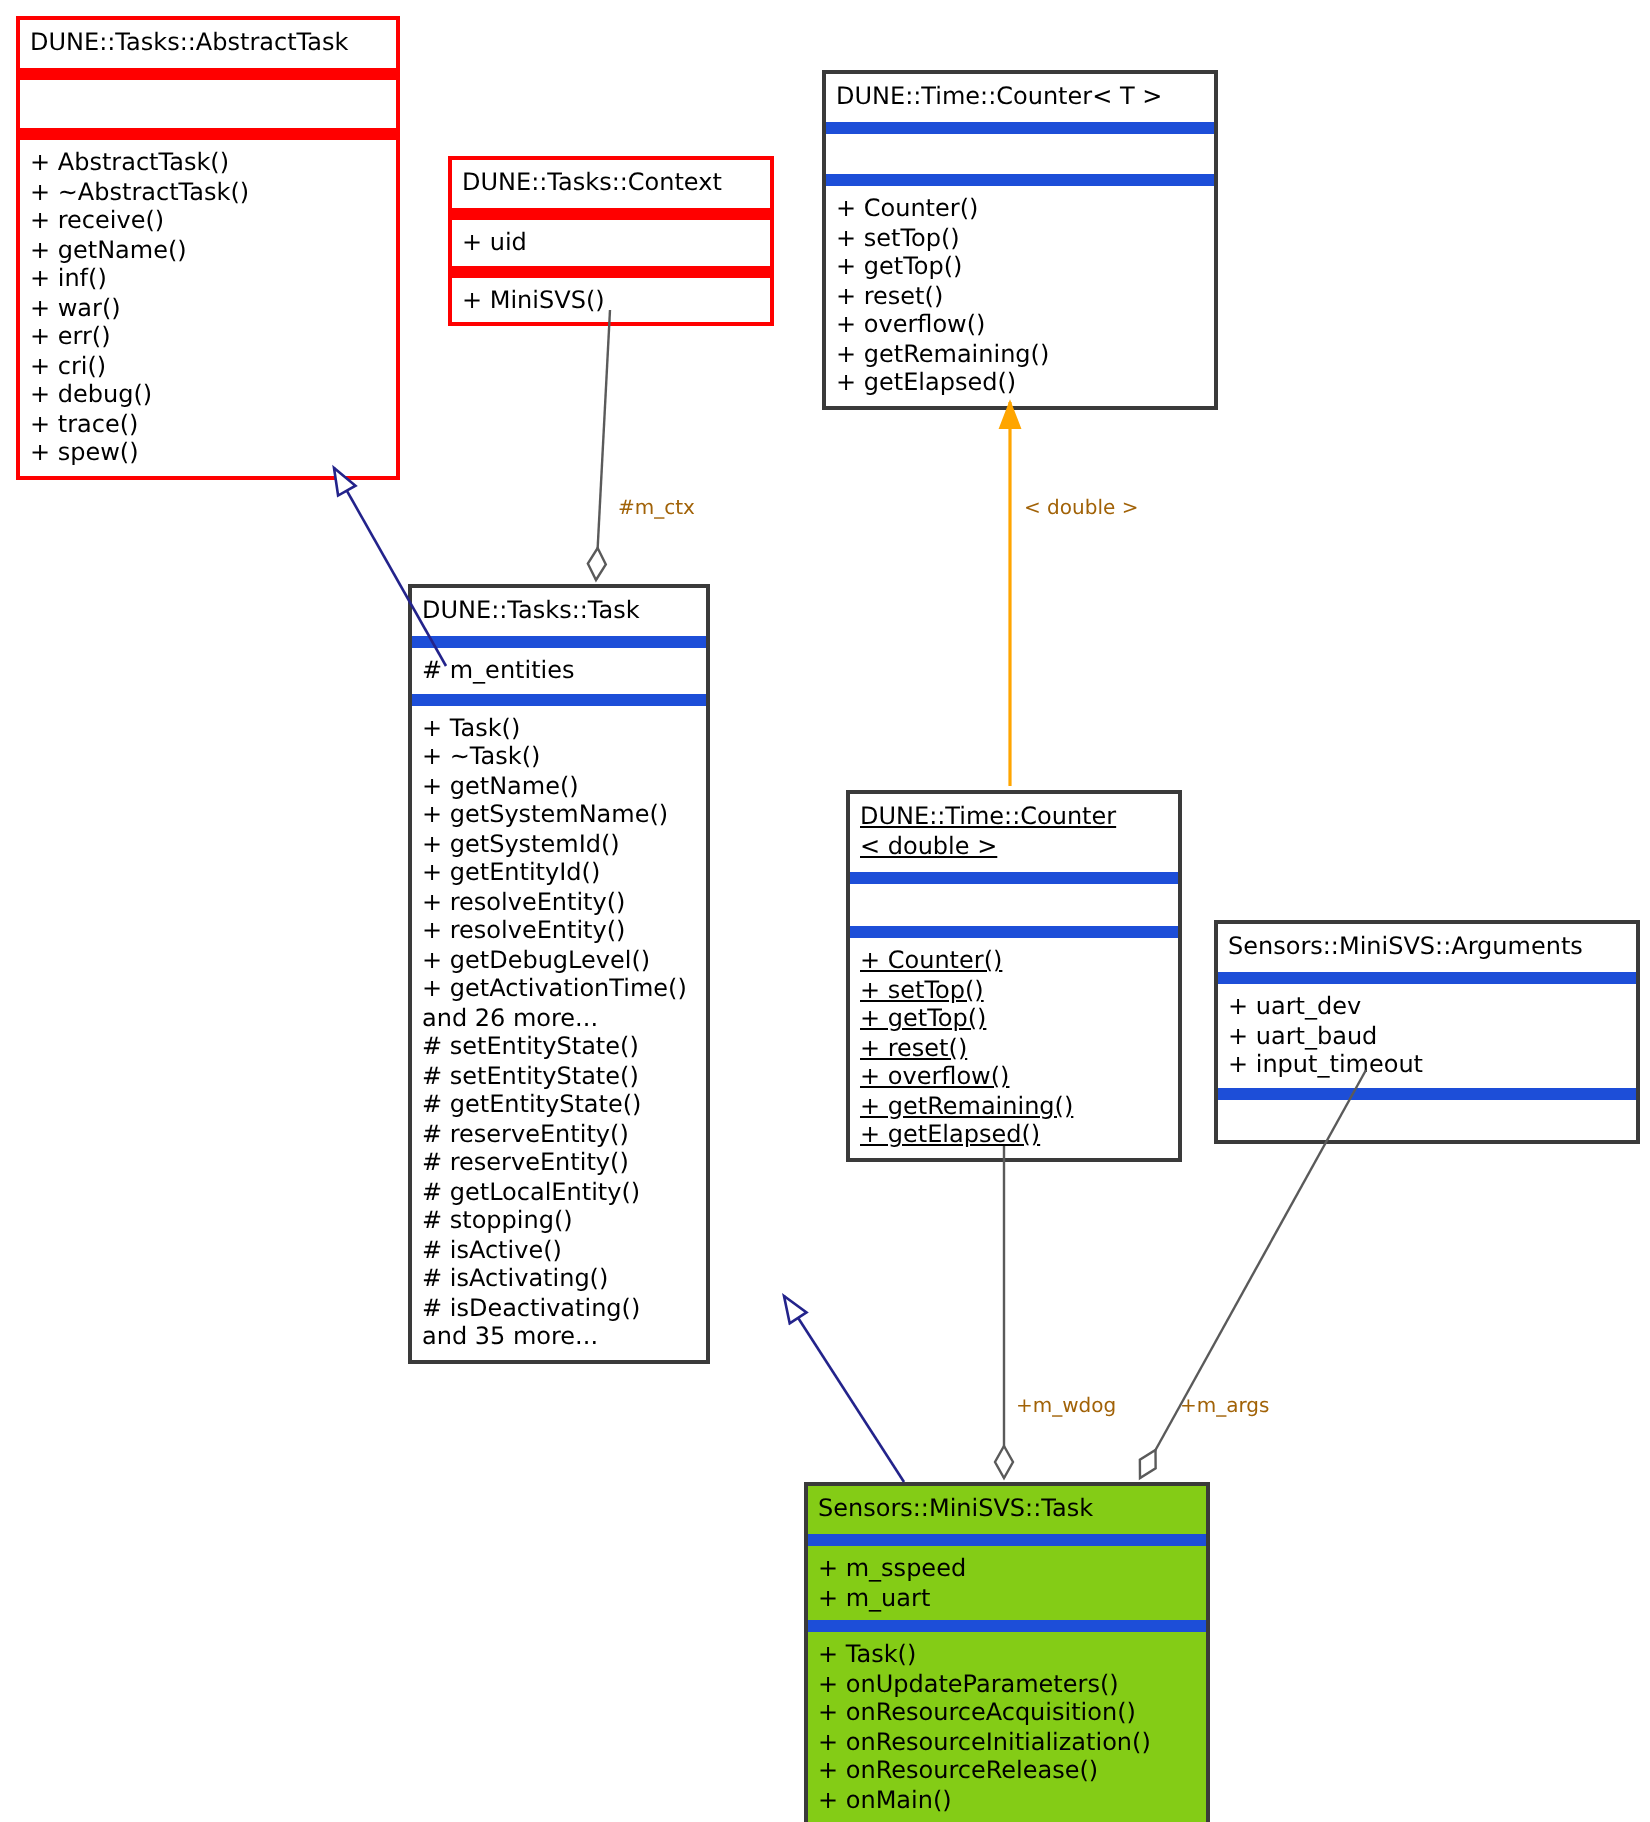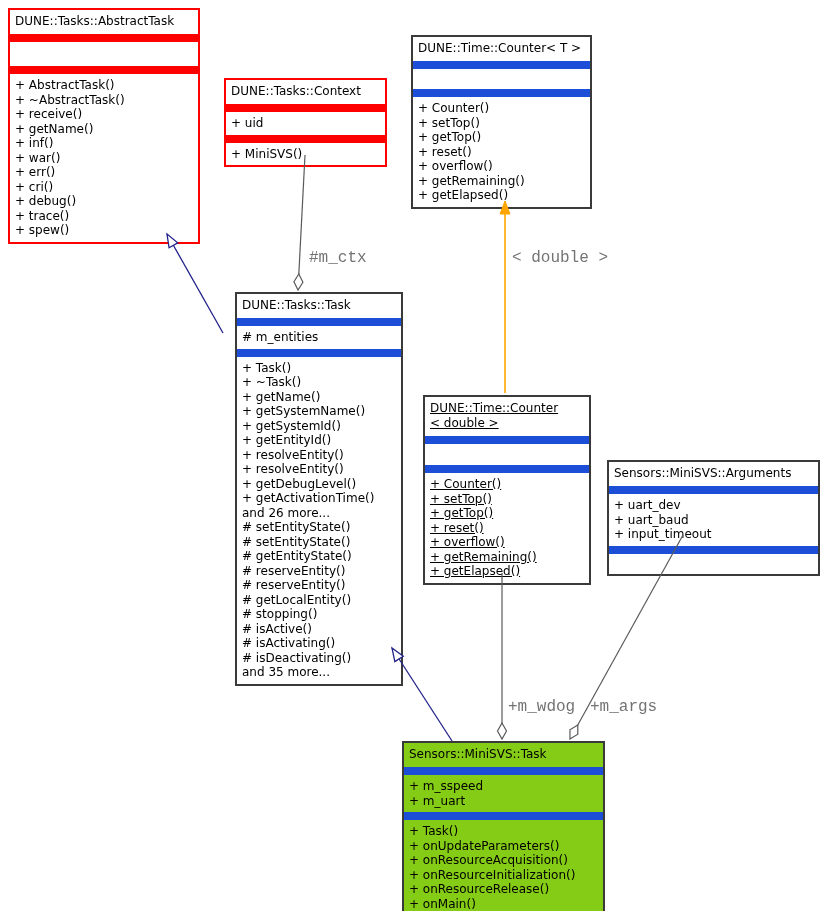--- a/index.html
+++ b/index.html
@@ -27,36 +27,35 @@
   }
   .uml-box.red    { border-color: #ff0000; }
   .uml-box.hl     { background: #84cc16; }
   .uml-title {
     text-align: left;
     padding: 4px 5px 5px 5px;
     line-height: 15px;
     white-space: nowrap;
   }
   .uml-sec {
-    border-top: 8px solid #1d4ed8;
+    border-top: 6px solid #1d4ed8;
     padding: 4px 5px;
   }
   .uml-box.red .uml-sec { border-top-color: #ff0000; }
   .uml-sec.empty-a { height: 24px; padding: 0; }
   .uml-sec.empty-b { height: 20px; padding: 0; }
   .uml-sec.empty-c { height: 21px; padding: 0; }
   .uml-sec.empty-d { height: 20px; padding: 0; }
   .uml-line { white-space: nowrap; }
   .edge-label {
     position: absolute;
-    font-size: 16px;
+    font-size: 10px;
     white-space: nowrap;
     z-index: 3;
-    color: #737373;
-    font-family: Liberation Mono, monospace;
+    color: #a16207;
   }
   #edges {
     position: absolute;
     left: 0; top: 0;
     z-index: 2;
     pointer-events: none;
   }
 </style>
 </head>
 <body>
@@ -84,35 +83,35 @@
   <div class="uml-box red" style="left:224px; top:78px; width:163px;">
     <div class="uml-title">DUNE::Tasks::Context</div>
     <div class="uml-sec">
         <div class="uml-line">+ uid</div>
       </div>
     <div class="uml-sec">
         <div class="uml-line">+ MiniSVS()</div>
       </div>
   </div>
 
-  <div class="uml-box" style="left:411px; top:35px; width:181px;">
+  <div class="uml-box" style="left:411px; top:35px; width:198px;">
     <div class="uml-title">DUNE::Time::Counter&lt; T &gt;</div>
     <div class="uml-sec empty-b"></div>
     <div class="uml-sec">
         <div class="uml-line">+ Counter()</div>
         <div class="uml-line">+ setTop()</div>
         <div class="uml-line">+ getTop()</div>
         <div class="uml-line">+ reset()</div>
         <div class="uml-line">+ overflow()</div>
         <div class="uml-line">+ getRemaining()</div>
         <div class="uml-line">+ getElapsed()</div>
       </div>
   </div>
 
-  <div class="uml-box" style="left:235px; top:292px; width:168px;">
+  <div class="uml-box" style="left:204px; top:292px; width:151px;">
     <div class="uml-title">DUNE::Tasks::Task</div>
     <div class="uml-sec">
         <div class="uml-line"># m_entities</div>
       </div>
     <div class="uml-sec">
         <div class="uml-line">+ Task()</div>
         <div class="uml-line">+ ~Task()</div>
         <div class="uml-line">+ getName()</div>
         <div class="uml-line">+ getSystemName()</div>
         <div class="uml-line">+ getSystemId()</div>

